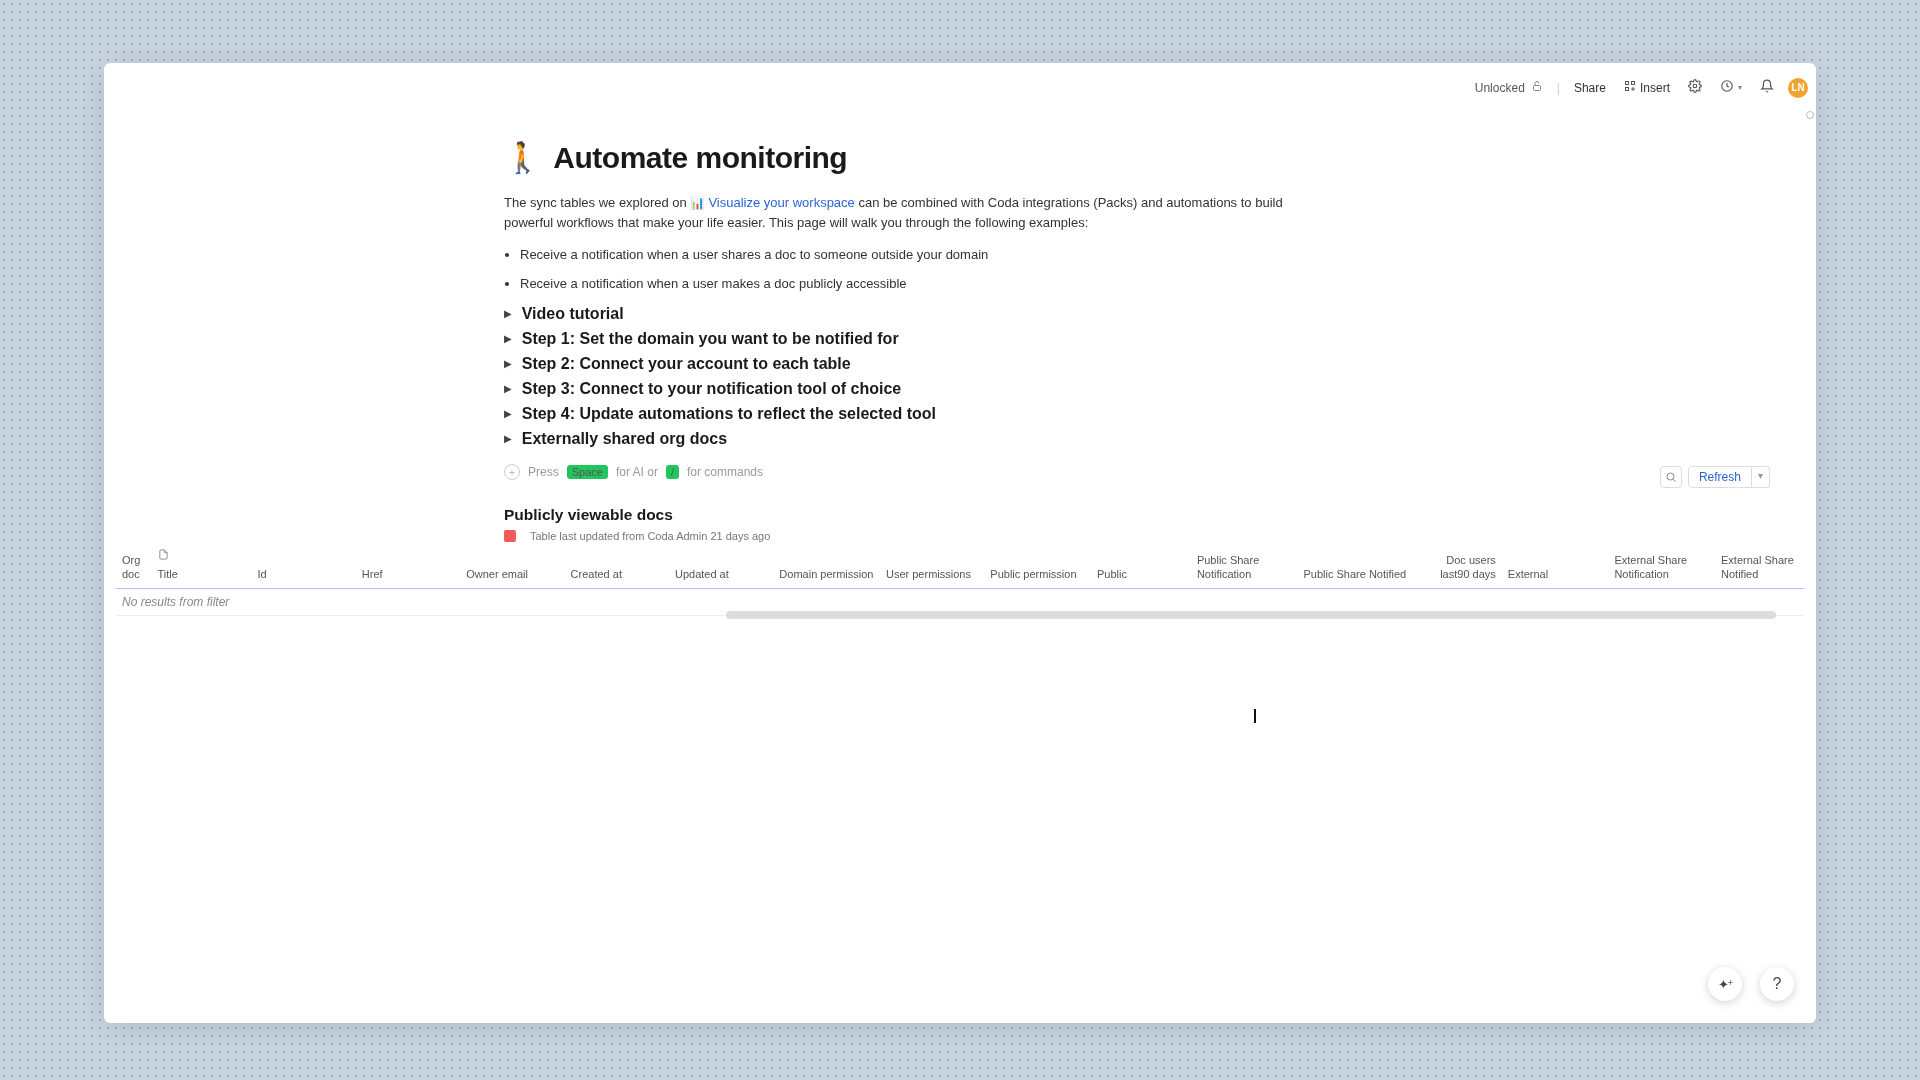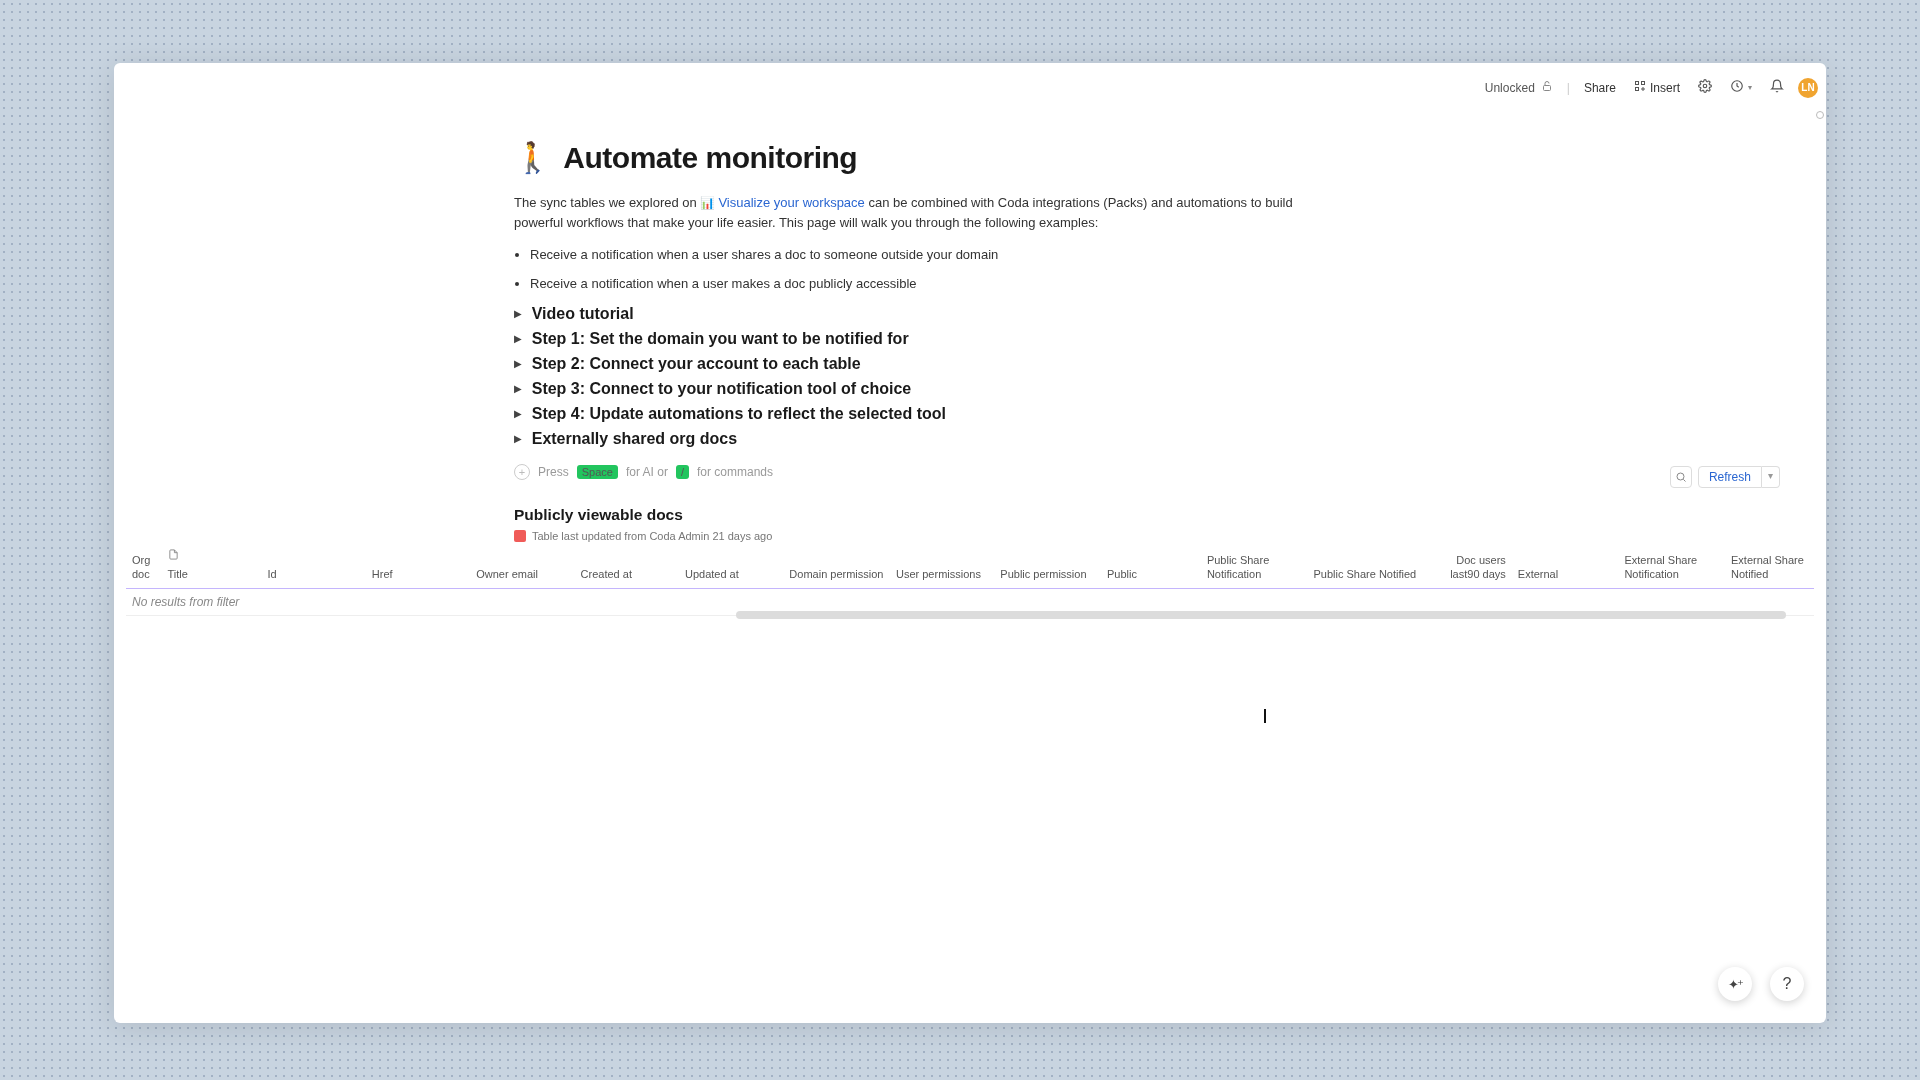--- a/index.html
+++ b/index.html
@@ -15,21 +15,21 @@
 body::before {
   content: "";
   position: absolute;
   inset: 0;
   background-image: radial-gradient(#5a7090 1px, transparent 1px);
   background-size: 8px 8px;
   opacity: 0.35;
 }
 .app-frame {
   position: absolute;
-  left: 114px;
+  left: 104px;
   top: 63px;
   width: 1712px;
   height: 960px;
   background: #fff;
   border-radius: 6px;
   box-shadow: 0 4px 30px rgba(0,0,0,0.12);
   overflow: hidden;
 }
 .topbar {
   position: absolute;
@@ -72,21 +72,21 @@
 .toggle-row { display:flex; align-items:center; gap:10px; margin:7px 0; }
 .tri { color:#444; font-size:10px; line-height:1; }
 .toggle-label { font-size:16px; font-weight:700; color:#1a1a1a; }
 .placeholder-row { display:flex; align-items:center; gap:8px; margin-top:16px; font-size:12px; color:#9a9a9a; }
 .plus-circle {
   width:16px; height:16px; border:1px solid #ccc; border-radius:50%;
   display:flex; align-items:center; justify-content:center; color:#bbb; font-size:11px;
 }
 .key { background:#22c55e; color:#555; border-radius:3px; padding:1px 5px; font-size:11px; }
 .section-title { font-size:15.5px; font-weight:700; color:#1a1a1a; margin-top:26px; }
-.sync-meta { display:flex; align-items:flex-end; gap:6px; font-size:11px; color:#777; margin-top:6px; }
+.sync-meta { display:flex; align-items:flex-end; gap:14px; font-size:11px; color:#777; margin-top:6px; }
 .pack-badge { width:12px; height:12px; background:#f05b58; border-radius:2px; }
 .table-block { position:relative; margin-top:0; }
 .table-toolbar { position:absolute; right:0; top:-40px; display:flex; align-items:center; gap:6px; }
 .search-btn {
   width:22px; height:22px; border:1px solid #ddd; border-radius:4px;
   display:flex; align-items:center; justify-content:center; cursor:pointer;
 }
 .refresh-btn {
   border:1px solid #ddd; border-radius:4px 0 0 4px; padding:3px 10px;
   font-size:12px; color:#2a66d1; font-weight:500; cursor:pointer; background:#fff;

